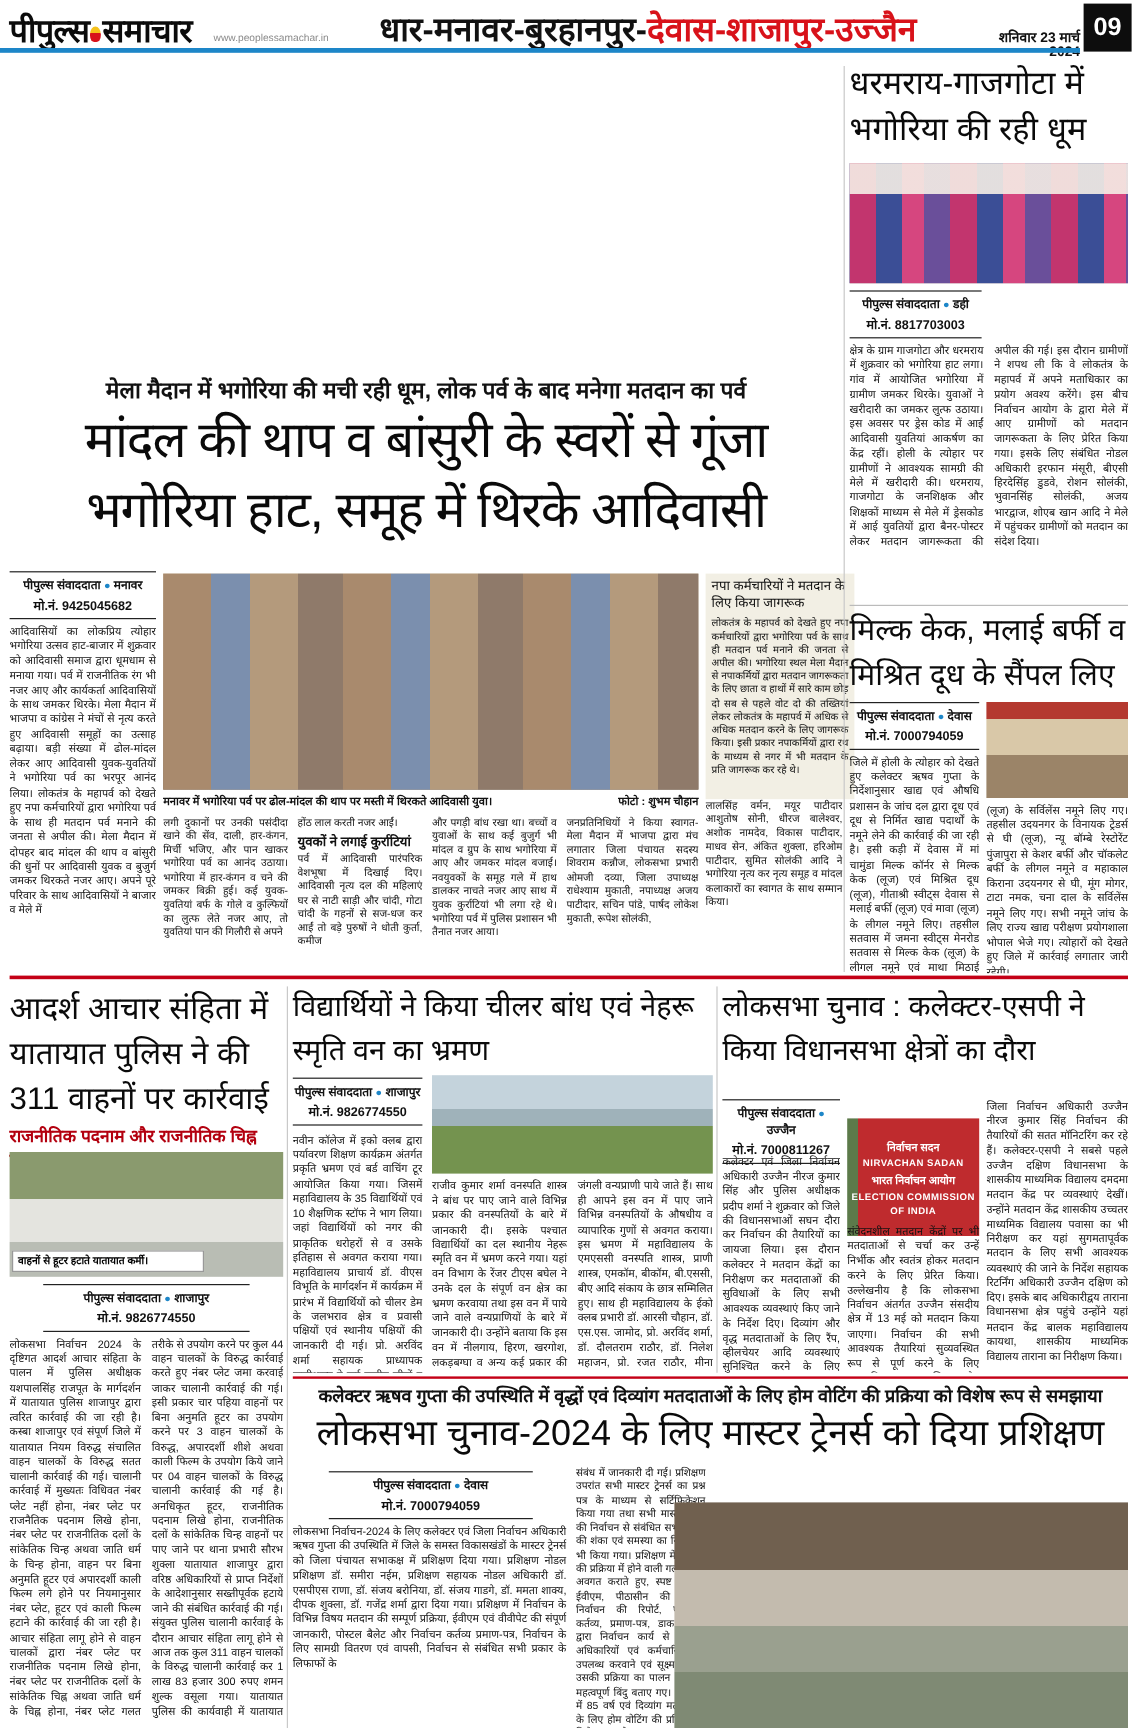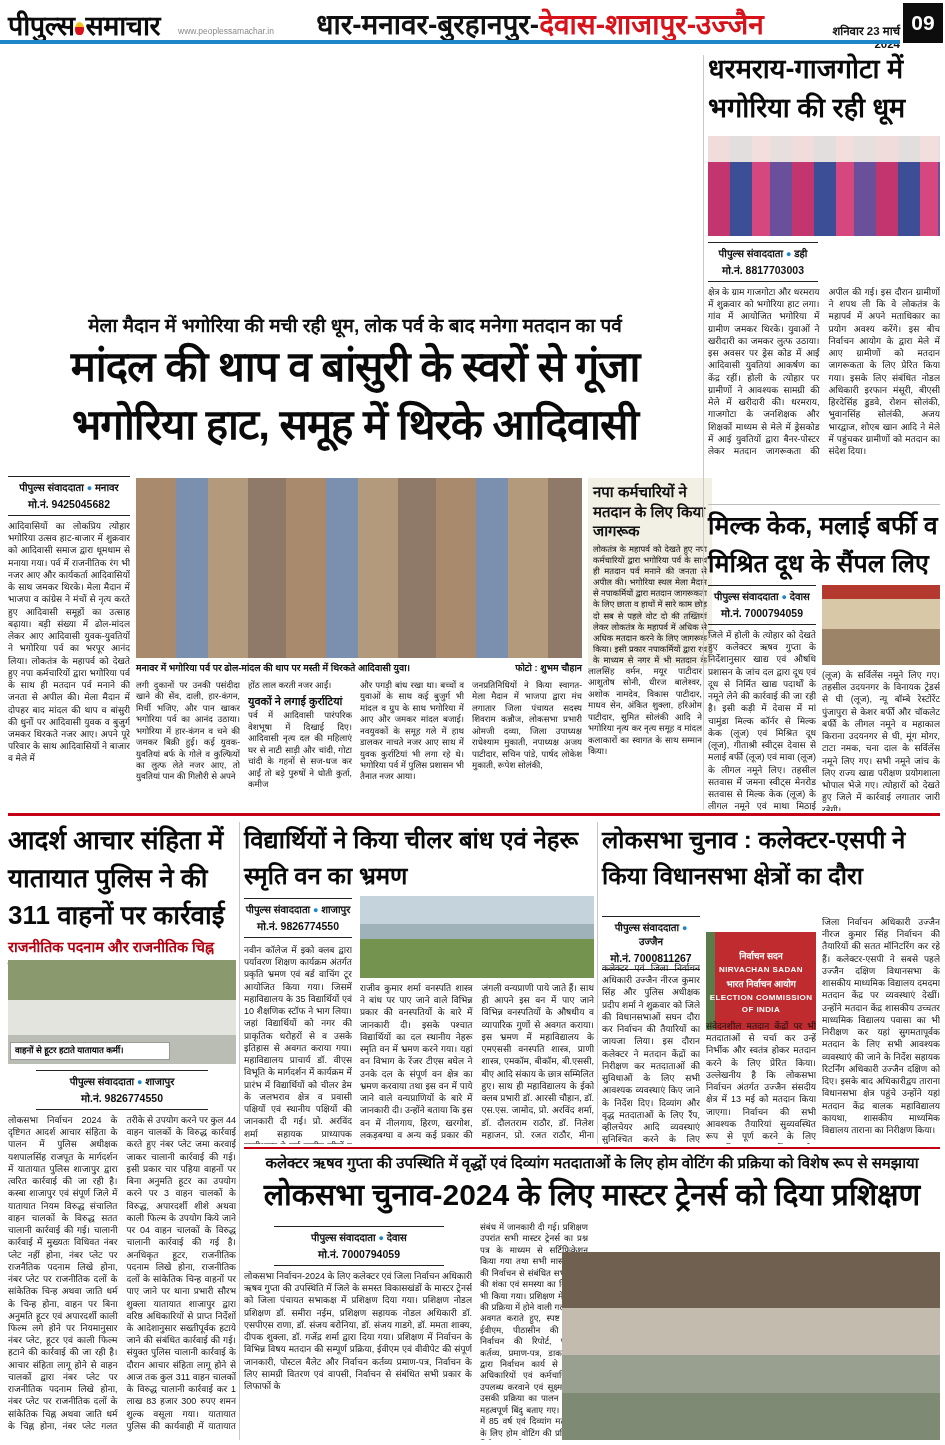--- a/index.html
+++ b/index.html
@@ -39,40 +39,40 @@
   .ph-car{background:linear-gradient(180deg,#8a9a6e 0 38%,#e4e4df 38% 72%,#b9bdb4 72%);}
   .ph-field{background:linear-gradient(180deg,#c4d3dc 0 34%,#9fb2ba 34% 52%,#74934f 52%);}
   .ph-meet{background:linear-gradient(180deg,#70604f 0 30%,#c3bbae 30% 55%,#9aa08f 55% 75%,#7f8a74 75%);}
   .ecsign{background:linear-gradient(90deg,#5c7a4a 0 8%,#bf2b2e 8%);color:#fff;text-align:center;
           display:flex;flex-direction:column;justify-content:center;gap:3px;font-weight:700;}
   .ecsign .h{font-size:9px;} .ecsign .e{font-size:8px;letter-spacing:.4px;}
   .capbox{background:#fff;font-size:8.6px;font-weight:700;line-height:1.35;padding:2px 4px;color:#000;}
   .caprow{font-size:9.3px;font-weight:700;display:flex;justify-content:space-between;}
   
   .kicker{font-size:19px;font-weight:800;text-align:center;white-space:nowrap;}
-  .headline{font-weight:700;color:#0a0a0a;}
+  .headline{font-weight:400;color:#0a0a0a;}
   .h-lead{font-size:42px;line-height:1.38;text-align:center;letter-spacing:-1px;}
   .h-right{font-size:27px;line-height:1.45;}
   .h-milk{font-size:25px;line-height:1.5;}
   .h-traffic{font-size:26px;line-height:1.45;}
   .h-mid{font-size:24px;line-height:1.5;}
   .h-col{font-size:24px;line-height:1.5;}
   .h-bottom{font-size:30px;line-height:1.4;text-align:center;}
   .subhead-red{color:#b3000f;font-size:14.5px;font-weight:800;}
   .subhead-bk{font-size:12.5px;font-weight:800;}
   .kicker2{font-size:15px;font-weight:800;text-align:center;white-space:nowrap;}
   .byline{border-top:1.5px solid #222;border-bottom:1.5px solid #222;text-align:center;padding:3px 0 4px;}
   .byline .l1{font-size:10px;font-weight:800;}
   .byline .dot{color:#1d86c8;font-size:9px;}
   .byline .l2{font-size:10.5px;font-weight:800;margin-top:3px;}
   .body{font-size:9px;line-height:1.36;}
   .body2{font-size:8.6px;line-height:1.33;}
   .cols2{column-count:2;column-gap:9px;}
   .boxhl{background:#f2efe4;padding:4px 5px;}
-  .boxhl .t{font-size:15px;font-weight:700;line-height:1.3;margin-bottom:3px;}
+  .boxhl .t{font-size:11px;font-weight:400;line-height:1.3;margin-bottom:3px;}
   .boxhl .b{font-size:8.4px;line-height:1.33;text-align:justify;}
   .colsub{font-size:11px;font-weight:800;margin:2px 0;}
 </style>
 </head>
 <body>
 
 <div id="page">
 
   <div class="abs" style="left:8px;top:6px;">
     <span class="logo">पीपुल्स</span><span class="lamp"></span><span class="logo">समाचार</span>

